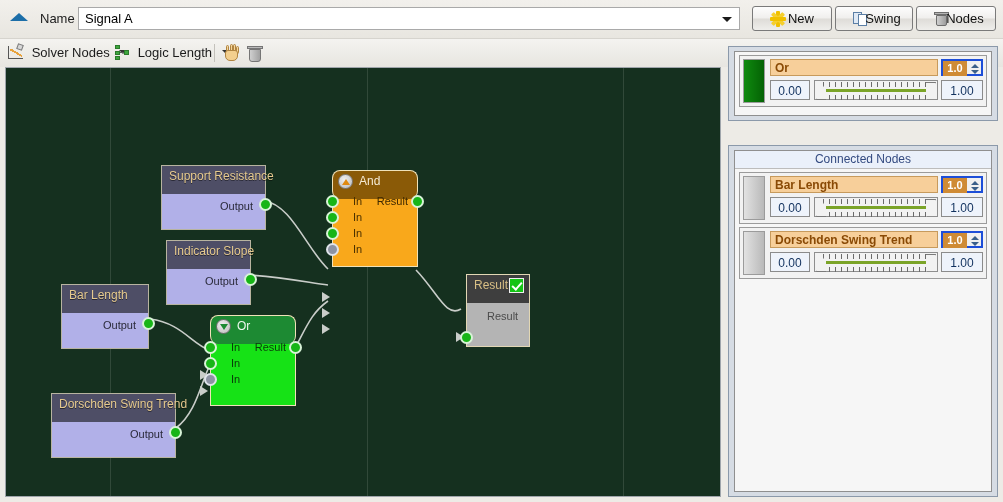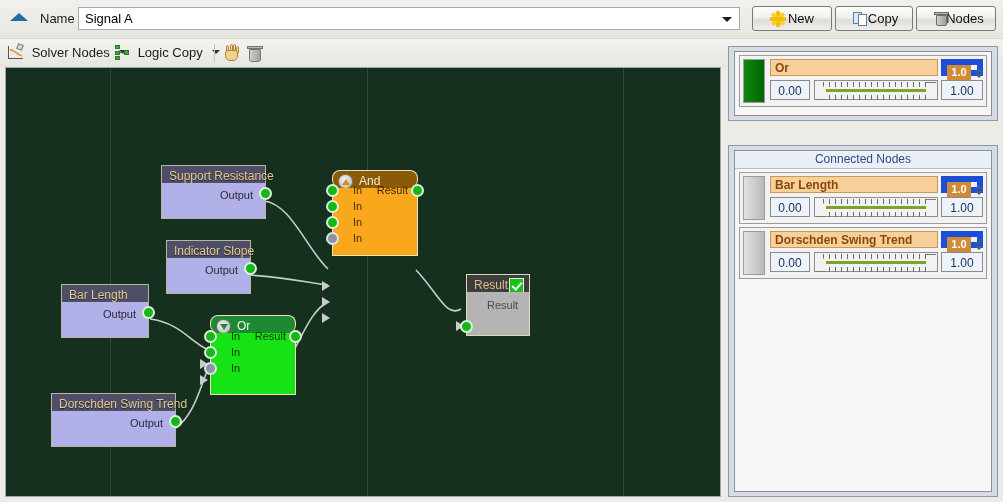--- a/index.html
+++ b/index.html
@@ -105,21 +105,21 @@
     border-top:7px solid transparent;border-bottom:7px solid transparent;
     border-right:8px solid #1c6ea8;}
 
   
   .canvas-frame{position:absolute;left:5px;top:67px;width:716px;height:430px;
     background:#15301f;border:1px solid #9fa5ab;box-sizing:border-box;overflow:hidden;}
   .canvas{position:absolute;left:0;top:0;width:714px;height:428px;}
   .gridline{position:absolute;top:0;width:1px;height:428px;background:rgba(190,200,190,.17);}
 
   .node{position:absolute;}
-  .node .hdr{height:18px;line-height:21px;font-size:12px;padding-left:7px;
+  .node .hdr{height:29px;line-height:21px;font-size:12px;padding-left:7px;
     box-sizing:border-box;white-space:nowrap;}
   .node .body{position:relative;box-sizing:border-box;}
   .node.src{width:97px;}
   .node.src .hdr{background:#4e4e66;color:#e5c98e;border:1px solid #b8b4a0;
     border-bottom:none;box-sizing:border-box;text-shadow:0 1px 0 rgba(0,0,0,.5);}
   .node.src .body{background:#b1b0e8;border:1px solid #b8b4a0;border-top:none;height:36px;}
   .node.src .outlbl{position:absolute;right:12px;top:6px;font-size:11px;color:#2a2a3a;}
 
   .port{position:absolute;width:13px;height:13px;border-radius:50%;box-sizing:border-box;}
   .port.on{background:#17b517;border:2px solid #d8f3d8;}
@@ -177,21 +177,21 @@
   .nrow{position:relative;height:52px;margin:3px 4px 0 4px;
     background:#f2f2f2;border:1px solid #9b9b9b;box-sizing:border-box;}
   .nrow .swatch{position:absolute;left:3px;top:3px;width:22px;height:44px;
     border:1px solid #9b9b9b;box-sizing:border-box;}
   .nrow .swatch.green{background:linear-gradient(90deg,#0f8a0f,#046204);}
   .nrow .swatch.gray{background:linear-gradient(90deg,#e2e2e2,#b9b9b9);}
   .nrow .nm{position:absolute;left:30px;top:3px;right:48px;height:17px;line-height:17px;
     background:#f7cf9a;border:1px solid #c79a5c;box-sizing:border-box;
     color:#8a4a05;font-weight:bold;font-size:12px;padding-left:4px;white-space:nowrap;overflow:hidden;}
   .nrow .spin{position:absolute;right:3px;top:3px;width:42px;height:17px;
-    border:6px solid #1d4ed8;box-sizing:border-box;background:#f0f0f0;}
+    border:2px solid #1d4ed8;box-sizing:border-box;background:#f0f0f0;}
   .nrow .spin .v{position:absolute;left:0;top:0;width:24px;height:15px;line-height:15px;
     background:#cf8b35;color:#fff;font-size:11px;text-align:center;font-weight:bold;}
   .nrow .spin .ar{position:absolute;right:1px;width:0;height:0;
     border-left:4px solid transparent;border-right:4px solid transparent;left:28px;}
   .nrow .spin .up{top:3px;border-bottom:4px solid #3a5f8a;}
   .nrow .spin .dn{top:9px;border-top:4px solid #3a5f8a;}
 
   .nrow .minv,.nrow .maxv{position:absolute;top:24px;height:20px;line-height:20px;
     background:#eef3fb;border:1px solid #8b8b8b;box-sizing:border-box;
     text-align:center;font-size:12px;color:#11315e;}
@@ -224,37 +224,37 @@
       <div class="val">Signal A</div>
       <div class="chev"></div>
     </div>
 
     <div class="btn" id="btn-new">
       <span class="ic"><span class="ic-star"><i></i><u></u></span></span>
       <span class="lbl">New</span>
     </div>
     <div class="btn" id="btn-copy">
       <span class="ic"><span class="ic-copy"><b></b><s></s></span></span>
-      <span class="lbl">Copy</span>
+      <span class="lbl">Swing</span>
     </div>
     <div class="btn" id="btn-delete">
       <span class="ic"><span class="ic-trash"><s></s><b></b></span></span>
       <span class="lbl">Nodes</span>
     </div>
   </div>
 
   <div class="toolstrip">
     <div class="tool" id="tool-solver">
       <span class="tic"><span class="ic-solver"><b></b><s></s><i></i><u></u></span></span>
       <span class="tlab">Solver Nodes</span>
       <span class="tchev"></span>
     </div>
     <div class="tool" id="tool-logic">
       <span class="tic"><span class="ic-logic"><b></b><s></s><i></i><em></em><u></u></span></span>
-      <span class="tlab">Logic Copy</span>
+      <span class="tlab">Logic Length</span>
       <span class="tchev"></span>
     </div>
     <div class="sep"></div>
     <div id="tool-pan">
       <span class="ic-hand">
         <s class="f1"></s><s class="f2"></s><s class="f3"></s><s class="f4"></s><b></b>
       </span>
     </div>
     <div id="tool-trash">
       <span class="ic-trash2"><s></s><b></b></span>

